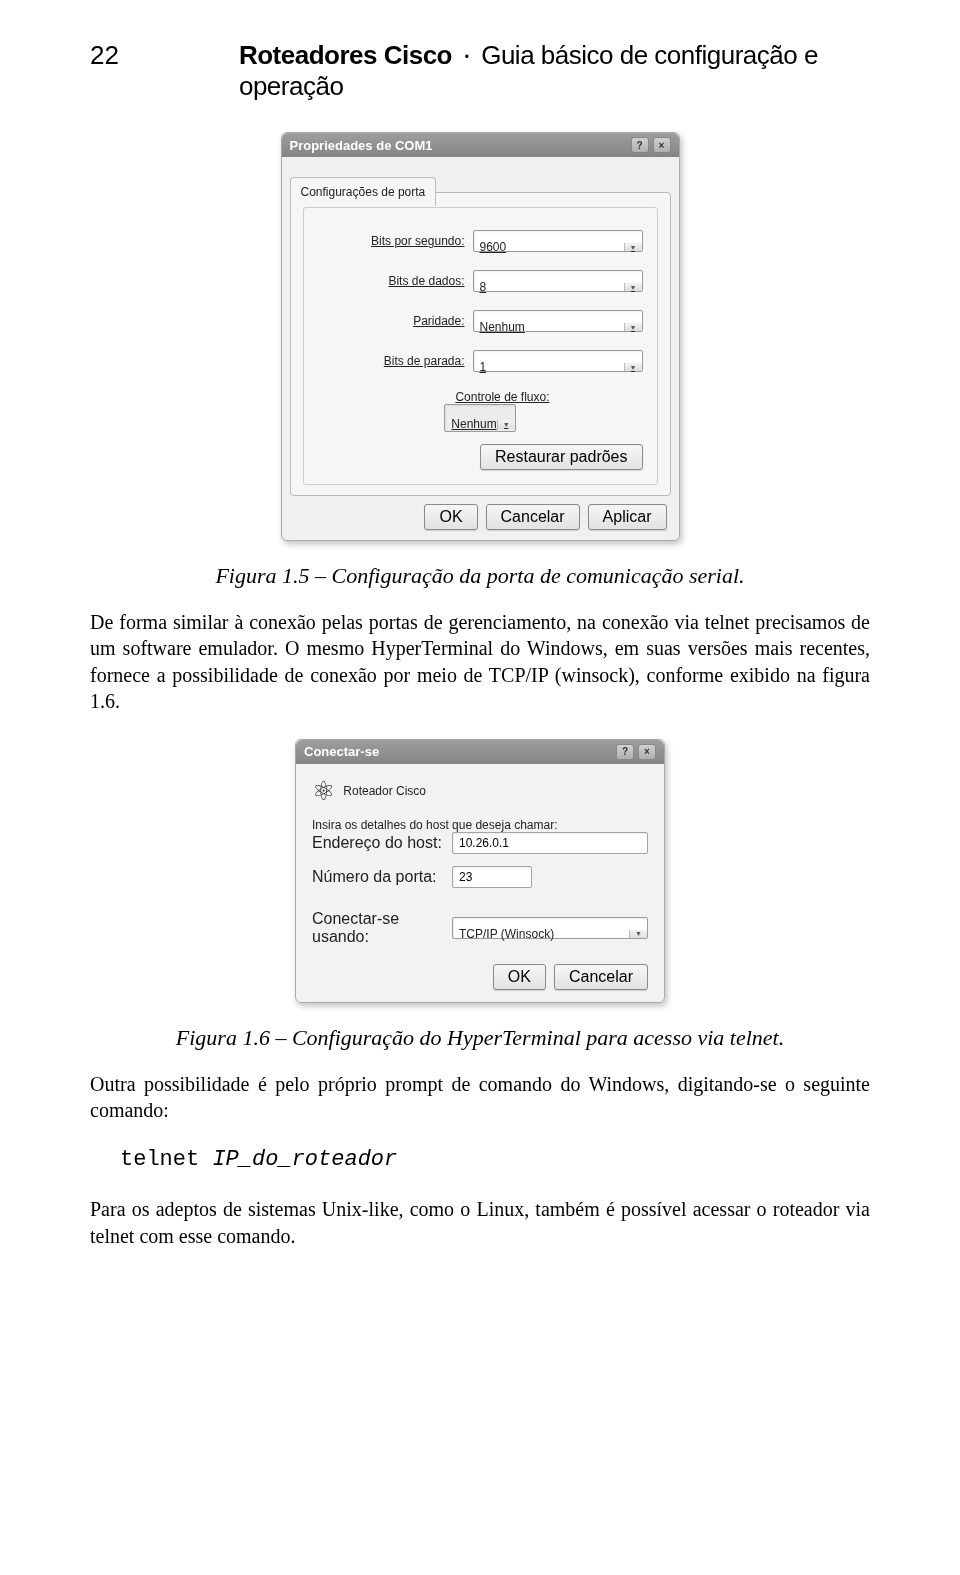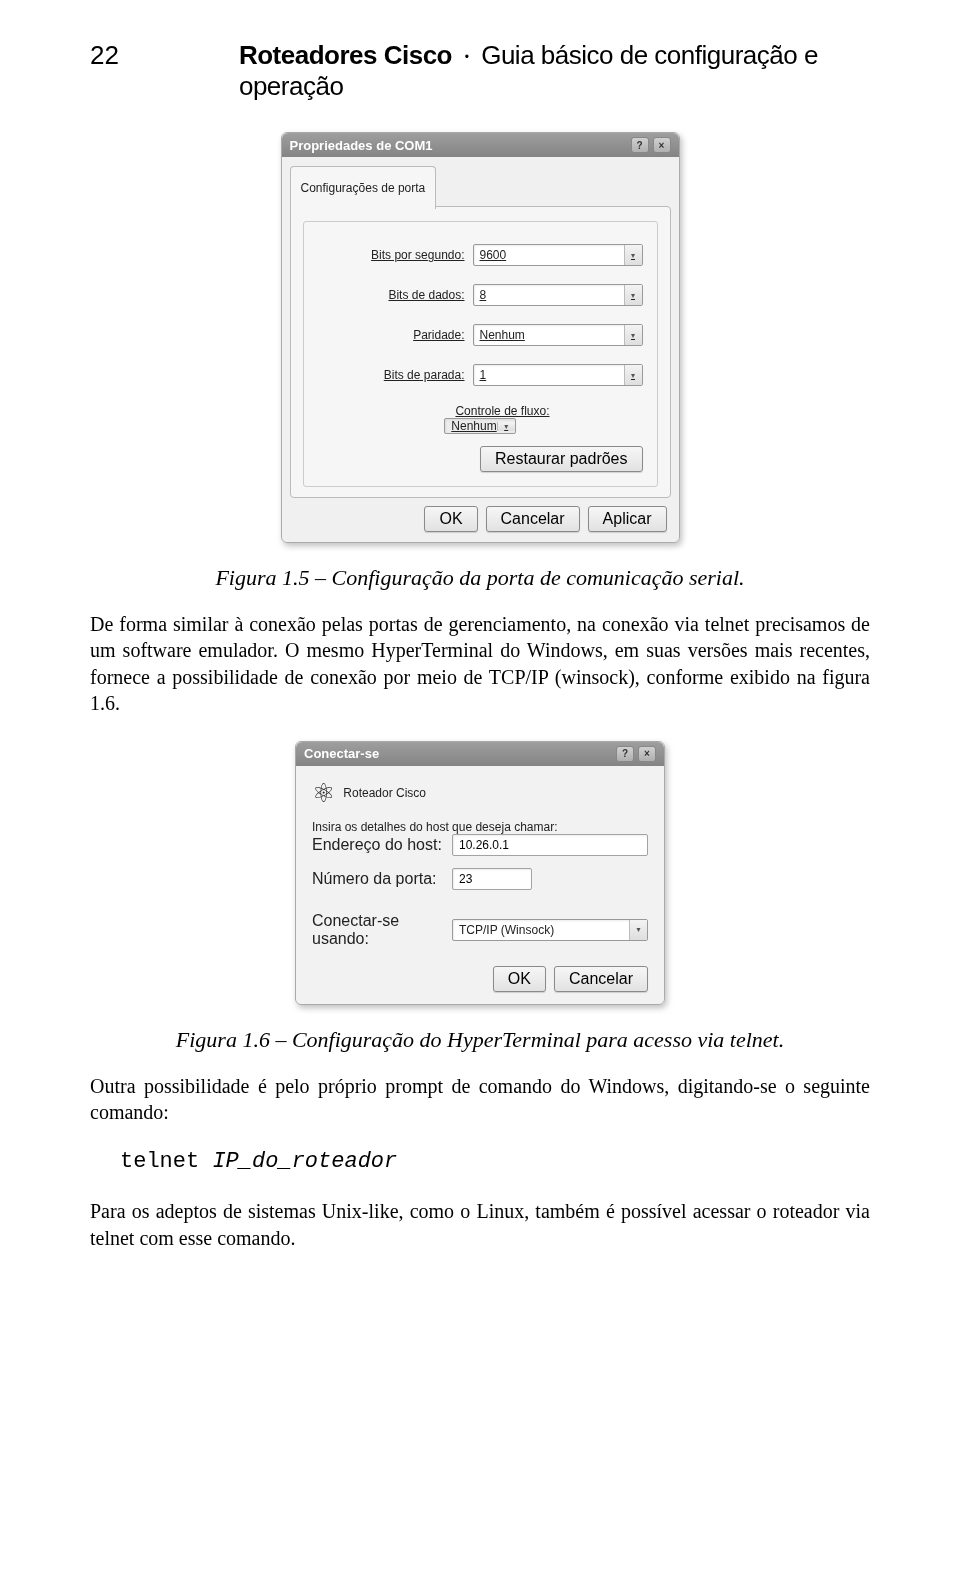--- a/index.html
+++ b/index.html
@@ -61,24 +61,24 @@
     display: flex; align-items: center; justify-content: center;
     color: #333;
   }
   .dlg-body { padding: 6px 8px 10px 8px; background: #f0f0f0; border-radius: 0 0 6px 6px;}
   .tab {
     display: inline-block;
     background: #f6f6f6;
     border: 1px solid #bbb;
     border-bottom: none;
     border-radius: 4px 4px 0 0;
-    padding: 14px 10px;
+    padding: 7px 10px;
     font-size: 12px;
     position: relative;
-    top: 3px;
+    top: 14px;
   }
   .tab-pane {
     border: 1px solid #bbb;
     background: #f6f6f6;
     padding: 14px 12px 10px 12px;
     border-radius: 0 4px 4px 4px;
   }
   .inner-box {
     border: 1px solid #ccc;
     border-radius: 3px;
@@ -98,21 +98,21 @@
     color: #222;
   }
   .combo {
     flex: 1;
     display: flex;
     align-items: center;
     background: #fff;
     border: 1px solid #9a9a9a;
     border-radius: 2px;
     height: 22px;
-    padding: 0 0 0 6px;
+    padding: 12px 0 0 6px;
     box-shadow: inset 1px 1px 2px rgba(0,0,0,0.08);
   }
   .combo span { flex: 1; font-size: 12px; }
   .combo .arrow {
     width: 18px; height: 100%;
     border-left: 1px solid #bbb;
     display: flex; align-items: center; justify-content: center;
     font-size: 8px; color: #555;
     background: linear-gradient(#f3f3f3,#dedede);
   }

